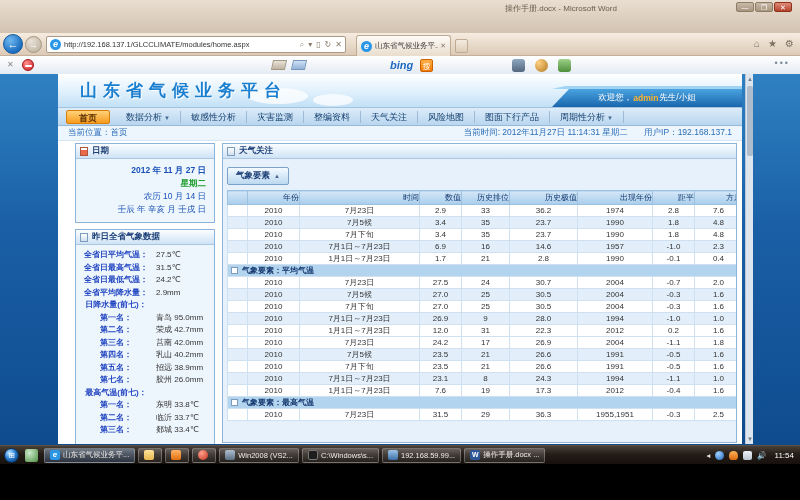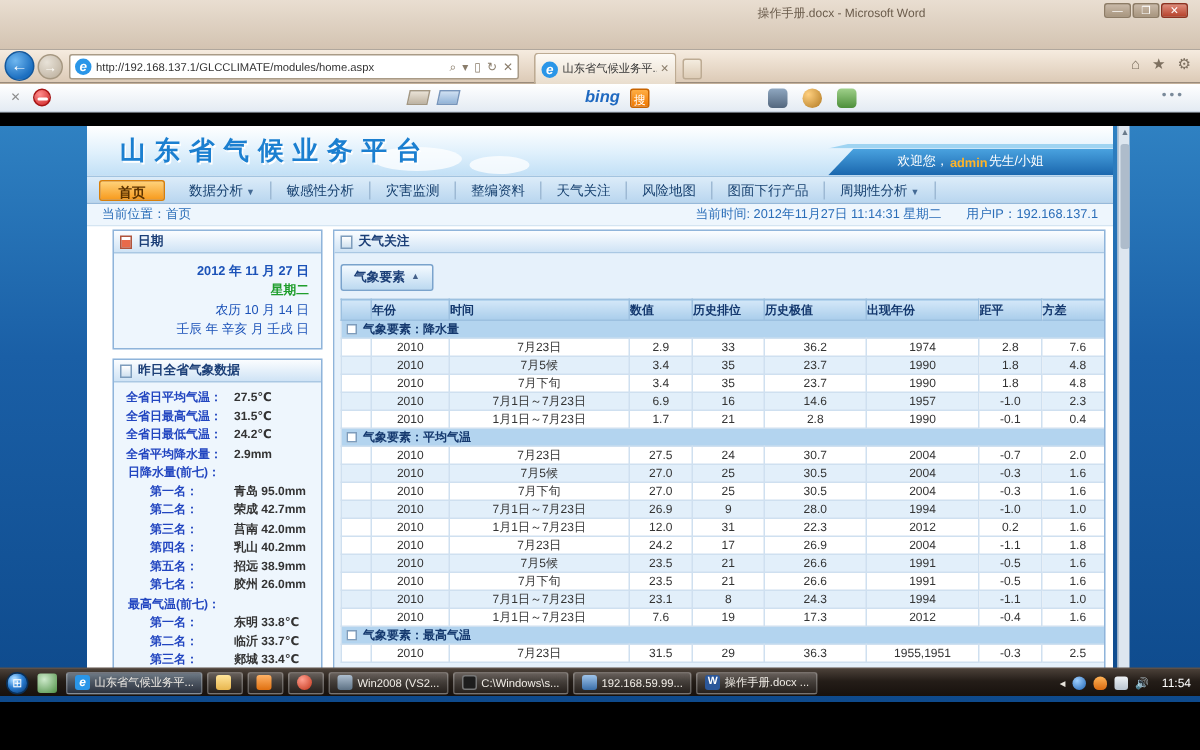--- a/index.html
+++ b/index.html
@@ -52,21 +52,21 @@
   .bing-btn { position:absolute; left:420px; top:3px; width:13px; height:13px; background:linear-gradient(#ffae44,#f07800);
     border:1px solid #c96400; border-radius:2px; color:#fff; font-size:8px; line-height:13px; text-align:center; }
   .tb-icons { position:absolute; left:512px; top:3px; display:flex; gap:10px; }
   .tbi { width:13px; height:13px; border-radius:3px; }
   .tbi.cam { background:linear-gradient(#8fa7c0,#53677e); }
   .tbi.sat { background:radial-gradient(circle at 30% 30%,#ffd080,#b07820); border-radius:50%; }
   .tbi.puz { background:linear-gradient(#9fd08a,#4d8f3a); }
   .tb-more { position:absolute; right:10px; top:2px; font-size:9px; color:#7a8a9a; letter-spacing:2px; }
 
   
-  .page { position:absolute; top:84px; left:0; width:800px; height:384px;
+  .page { position:absolute; top:74px; left:0; width:800px; height:384px;
     background:linear-gradient(180deg,#2f81c2 0%,#1a5fa6 40%,#0e4a8c 100%); }
   .content { position:absolute; left:58px; top:0; width:684px; height:370px; background:#fff; overflow:hidden; }
   .page-scrollbar { position:absolute; left:745px; top:0; width:8px; height:370px; background:#dde6ef; border-left:1px solid #b9c6d4; }
   .page-thumb { position:absolute; left:1px; top:12px; width:6px; height:70px; background:#aebccb; border-radius:2px; }
   .scroll-arrow { position:absolute; left:0; width:8px; height:10px; font-size:6px; color:#6b7b8b; text-align:center; line-height:10px; }
 
   
   .logo-row { position:relative; height:33px;
     background:linear-gradient(180deg,#ffffff 0%,#dff0fc 55%,#c2e0f6 100%); overflow:hidden; }
   .cloud { position:absolute; border-radius:50%; background:rgba(255,255,255,.75); }
@@ -103,34 +103,34 @@
 
   .sidebar { position:absolute; left:17px; top:2px; width:140px; }
   .date-body { padding:5px 8px 6px 4px; text-align:right; font-size:8.5px; line-height:13px; }
   .l-date { color:#1b52b8; font-weight:bold;text-align:right; }
   .l-week { color:#1f9e2c; font-weight:bold; }
   .l-lunar, .l-ganzhi { color:#1b52b8; }
   .weather-panel { margin-top:6px; height:226px; overflow:hidden; }
   .weather-body { padding:4px 2px 0 2px; font-size:8px; line-height:12.5px; }
   .stat-row { display:flex; }
   .stat-label { flex:0 0 76px; text-align:center; color:#2145c0; font-weight:bold; white-space:nowrap; }
-  .stat-value { color:#333; padding-left:2px; white-space:nowrap;font-weight:bold; }
+  .stat-value { color:#333; padding-left:2px; white-space:nowrap; }
 
   .main { position:absolute; left:164px; top:2px; width:515px; height:300px; }
   .main-panel { height:300px; overflow:hidden; }
   .main-body { padding:5px 4px 0 4px; background:#e6f1fb; height:285px; }
   .filter-btn { display:inline-flex; align-items:center; font-size:8.5px; font-weight:bold; color:#1c3f77;
     background:linear-gradient(#f4faff,#bcd9f0); border:1px solid #7aa3cc; border-radius:2px;
     padding:2px 8px; cursor:pointer; }
   .filter-btn .tri { font-size:6px; margin-left:4px; color:#44618a; }
 
   table.data { width:100%; border-collapse:collapse; margin-top:5px; font-size:8px;
     border:1px solid #9cc0e0; background:#fff; table-layout:fixed; }
-  table.data th { background:linear-gradient(#d3e7f8,#a9cdeb); color:#14386e; font-weight:bold;
-    height:14px; border:1px solid #9cc0e0; text-align:left; white-space:nowrap; overflow:hidden; }
+  table.data th { background:linear-gradient(#d3e7f8,#a9cdeb); color:#14386e; font-weight:normal;
+    height:14px; border:1px solid #9cc0e0; text-align:right; white-space:nowrap; overflow:hidden; }
   table.data td { height:11px; border:1px solid #cfe0f0; text-align:center; color:#333;
     white-space:nowrap; overflow:hidden; padding:0 1px; }
   tr.group-row td { background:#b3d4ef; color:#14386e; font-weight:bold; text-align:left; height:12px; }
   tr.group-row td .gchk { display:inline-block; width:7px; height:7px; background:#fff;
     border:1px solid #7d9cbc; margin:0 4px 0 2px; vertical-align:middle; }
   tr.r-even td { background:#ffffff; }
   tr.r-odd  td { background:#e2effa; }
   col.c-chk{width:20px} col.c-year{width:52px} col.c-time{width:120px} col.c-val{width:42px}
   col.c-rank{width:48px} col.c-ext{width:68px} col.c-occ{width:75px} col.c-ano{width:42px} col.c-var{width:48px}
 
@@ -371,23 +371,20 @@
                       <th>时间</th>
                       <th>数值</th>
                       <th>历史排位</th>
                       <th>历史极值</th>
                       <th>出现年份</th>
                       <th>距平</th>
                       <th>方差</th>
                     </tr>
                   </thead>
                 <tbody>
-                    <tr class="group-row">
-                      <td colspan="9"><span class="gchk"></span><span>气象要素：降水量</span></td>
-                    </tr>
                     <tr class="r-even">
                       <td></td>
                       <td>2010</td>
                       <td>7月23日</td>
                       <td>2.9</td>
                       <td>33</td>
                       <td>36.2</td>
                       <td>1974</td>
                       <td>2.8</td>
                       <td>7.6</td>

